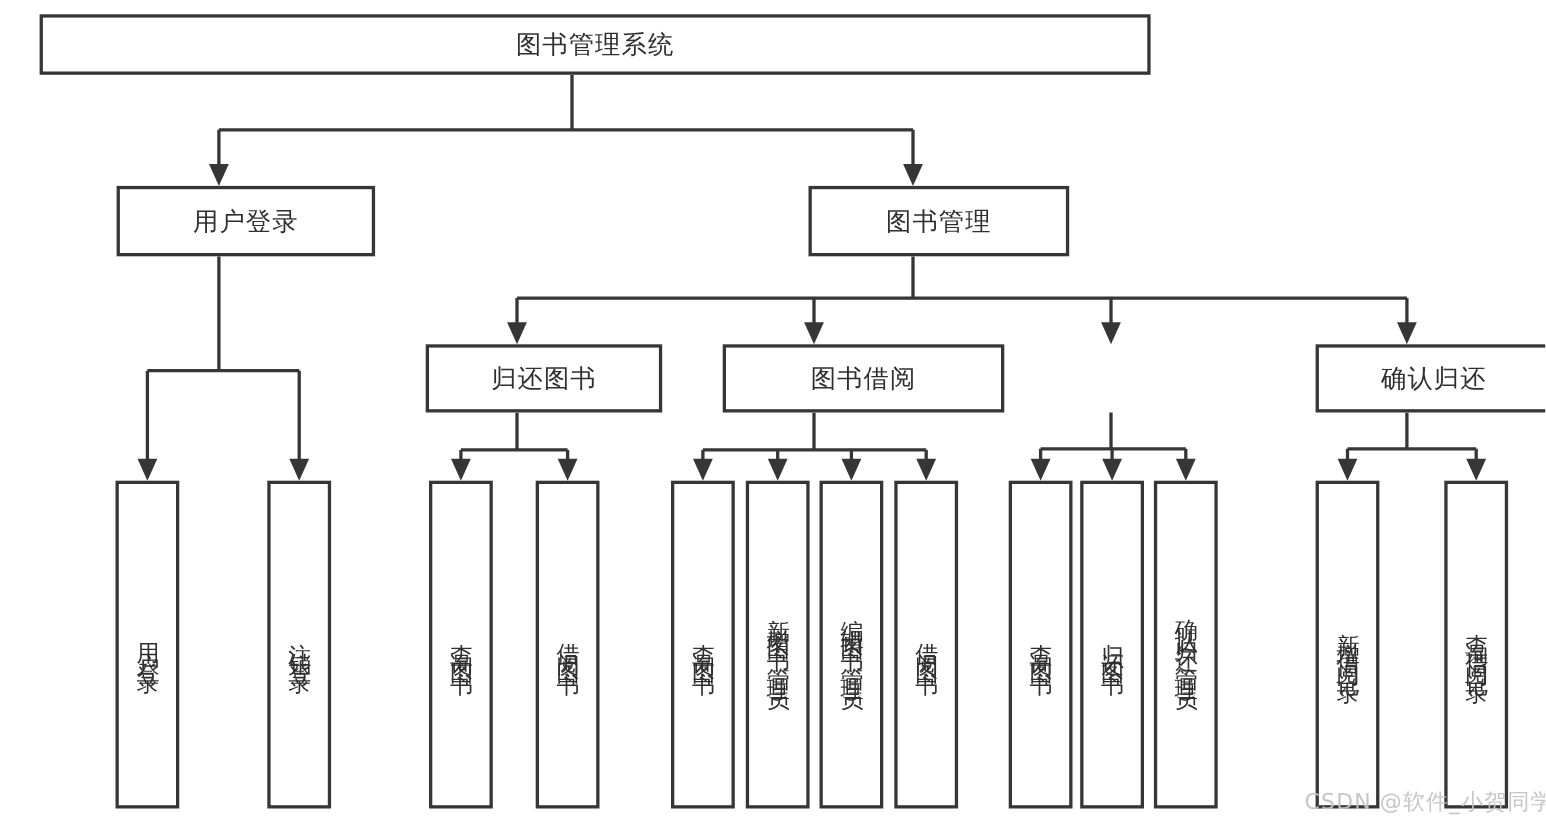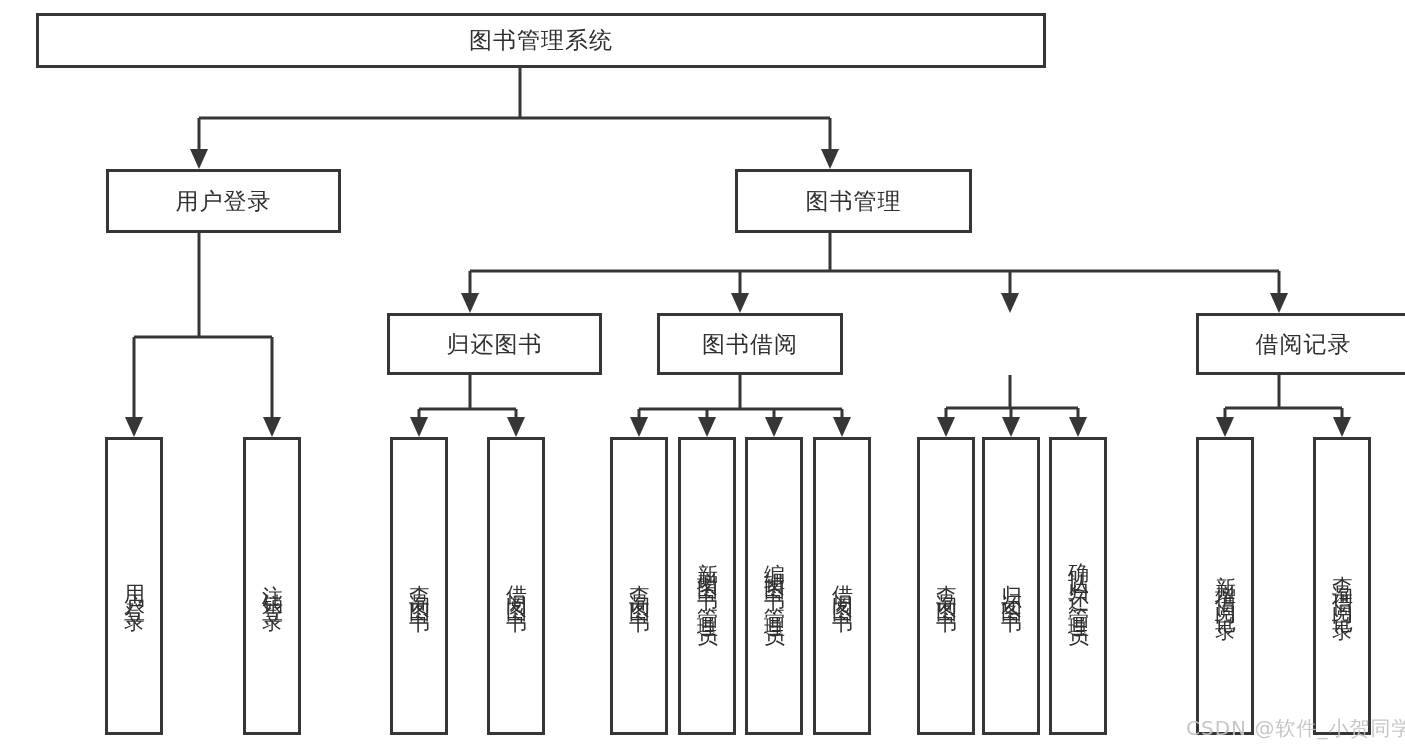--- a/index.html
+++ b/index.html
@@ -106,25 +106,25 @@
   <div class="node h" style="left:82px;top:169px;width:235px;height:64px">
     <span class="lbl">用户登录</span>
   </div>
   <div class="node h" style="left:711px;top:169px;width:237px;height:64px">
     <span class="lbl">图书管理</span>
   </div>
 
   <div class="node h" style="left:363px;top:313px;width:215px;height:62px">
     <span class="lbl">归还图书</span>
   </div>
-  <div class="node h" style="left:633px;top:313px;width:186px;height:62px">
+  <div class="node h" style="left:633px;top:313px;width:256px;height:62px">
     <span class="lbl">图书借阅</span>
   </div>
   <div class="node h" style="left:1172px;top:313px;width:215px;height:62px">
-    <span class="lbl">借阅记录</span>
+    <span class="lbl">确认归还</span>
   </div>
 
   <div class="node leaf" style="left:105px;top:437px;width:58px;height:298px">
     <span class="lbl">用户登录</span>
   </div>
   <div class="node leaf" style="left:243px;top:437px;width:58px;height:298px">
     <span class="lbl">注销登录</span>
   </div>
 
   <div class="node leaf" style="left:390px;top:437px;width:58px;height:298px">

